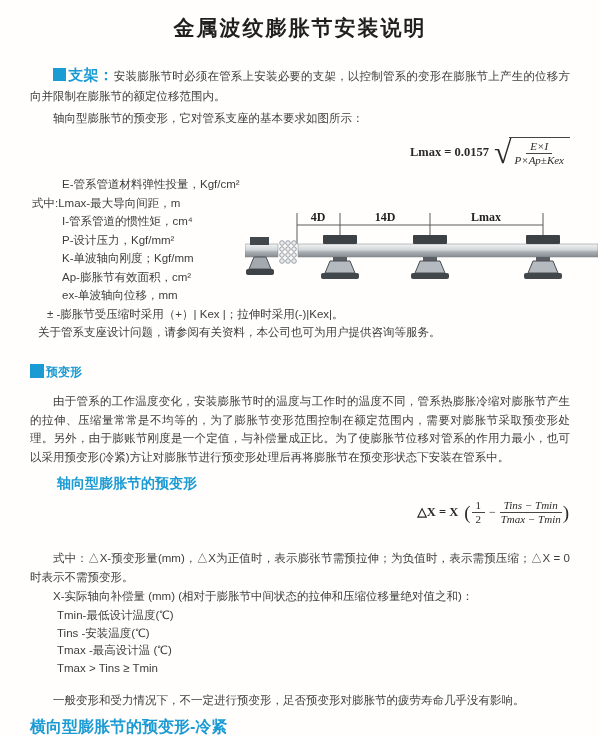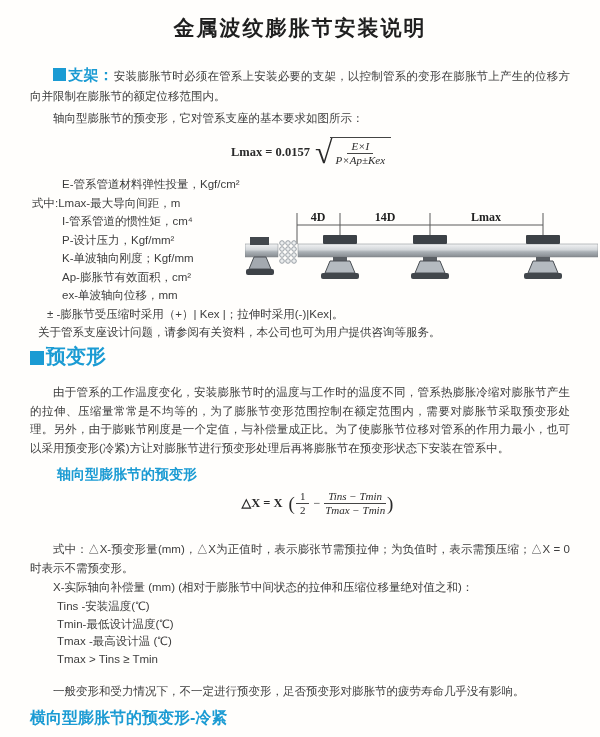--- a/index.html
+++ b/index.html
@@ -20,21 +20,21 @@
   }
   p{margin:0;}
   .jtext{text-align:justify;line-height:20px;}
   .support-intro{margin-top:23px;text-indent:2em;}
   .inline-heading{color:var(--blue);font-weight:bold;font-size:15px;}
   .sq{display:inline-block;width:13px;height:13px;background:var(--blue);
       margin-right:2px;vertical-align:-1px;}
   .example-line{margin-top:3px;text-indent:2em;line-height:18px;}
 
   
-  .formula{display:flex;align-items:center;justify-content:center;
+  .formula{display:flex;align-items:center;justify-content:flex-end;
            font-family:"Liberation Serif",serif;color:#2a2a2a;}
   .f1{margin-top:6px;height:38px;padding-left:22px;}
   .f2{margin-top:2px;height:34px;padding-left:36px;}
   .f3{margin-top:8px;height:30px;padding-left:156px;}
   .f-lhs{font-weight:bold;font-size:12.5px;margin-right:5px;white-space:pre;}
   .f-rhs{font-weight:bold;font-size:12.5px;margin-left:4px;}
   .f-op{margin:0 4px;font-size:12px;}
   .f-paren{font-size:19px;font-weight:normal;line-height:1;margin:0 1px;}
   .frac{display:inline-flex;flex-direction:column;align-items:center;
         font-size:11px;line-height:13px;}
@@ -47,21 +47,21 @@
 
   
   .def-list{margin-top:4px;}
   .def-line{line-height:18.5px;white-space:nowrap;}
   .d-first{margin-left:2px;}
   .d-item{margin-left:32px;}
   .d-pm{margin-left:17px;}
   .d-note{margin-left:8px;}
 
   
-  .h-block{color:var(--blue);font-weight:bold;font-size:20px;margin-top:3px;
+  .h-block{color:var(--blue);font-weight:bold;font-size:12px;margin-top:19px;
            line-height:22px;}
   .h-block .sq{width:14px;height:14px;vertical-align:-2px;}
   .h-sub{color:var(--blue);font-weight:bold;font-size:14px;}
   .h-axial{margin:7px 0 0 27px;line-height:20px;}
   .h-lateral{margin:7px 0 0 0;font-size:16px;line-height:22px;}
 
   .predeform-body{margin-top:5px;text-indent:2em;line-height:18.5px;}
   .axial-para1{margin-top:20px;text-indent:2em;line-height:18.5px;}
   .axial-para2{margin-top:1px;text-indent:2em;line-height:18px;}
   .t-defs{margin-top:2px;}
@@ -195,22 +195,22 @@
       <span class="num">Tins − Tmin</span>
       <span class="den">Tmax − Tmin</span>
     </span>
     <span class="f-paren">)</span>
   </div>
 
   <p class="axial-para1 jtext">式中：△X-预变形量(mm)，△X为正值时，表示膨张节需预拉伸；为负值时，表示需预压缩；△X = 0时表示不需预变形。</p>
   <p class="axial-para2">X-实际轴向补偿量 (mm) (相对于膨胀节中间状态的拉伸和压缩位移量绝对值之和)：</p>
 
   <div class="t-defs">
+    <p class="t-line">Tmin-最低设计温度(℃)</p>
     <p class="t-line">Tins -安装温度(℃)</p>
-    <p class="t-line">Tmin-最低设计温度(℃)</p>
     <p class="t-line">Tmax -最高设计温 (℃)</p>
     <p class="t-line">Tmax &gt; Tins ≥ Tmin</p>
   </div>
 
   <p class="note-line">一般变形和受力情况下，不一定进行预变形，足否预变形对膨胀节的疲劳寿命几乎没有影响。</p>
 
   <h3 class="h-sub h-lateral">横向型膨胀节的预变形-冷紧</h3>
 
   <div class="formula f3">
     <span class="f-lhs">△Y =</span>

